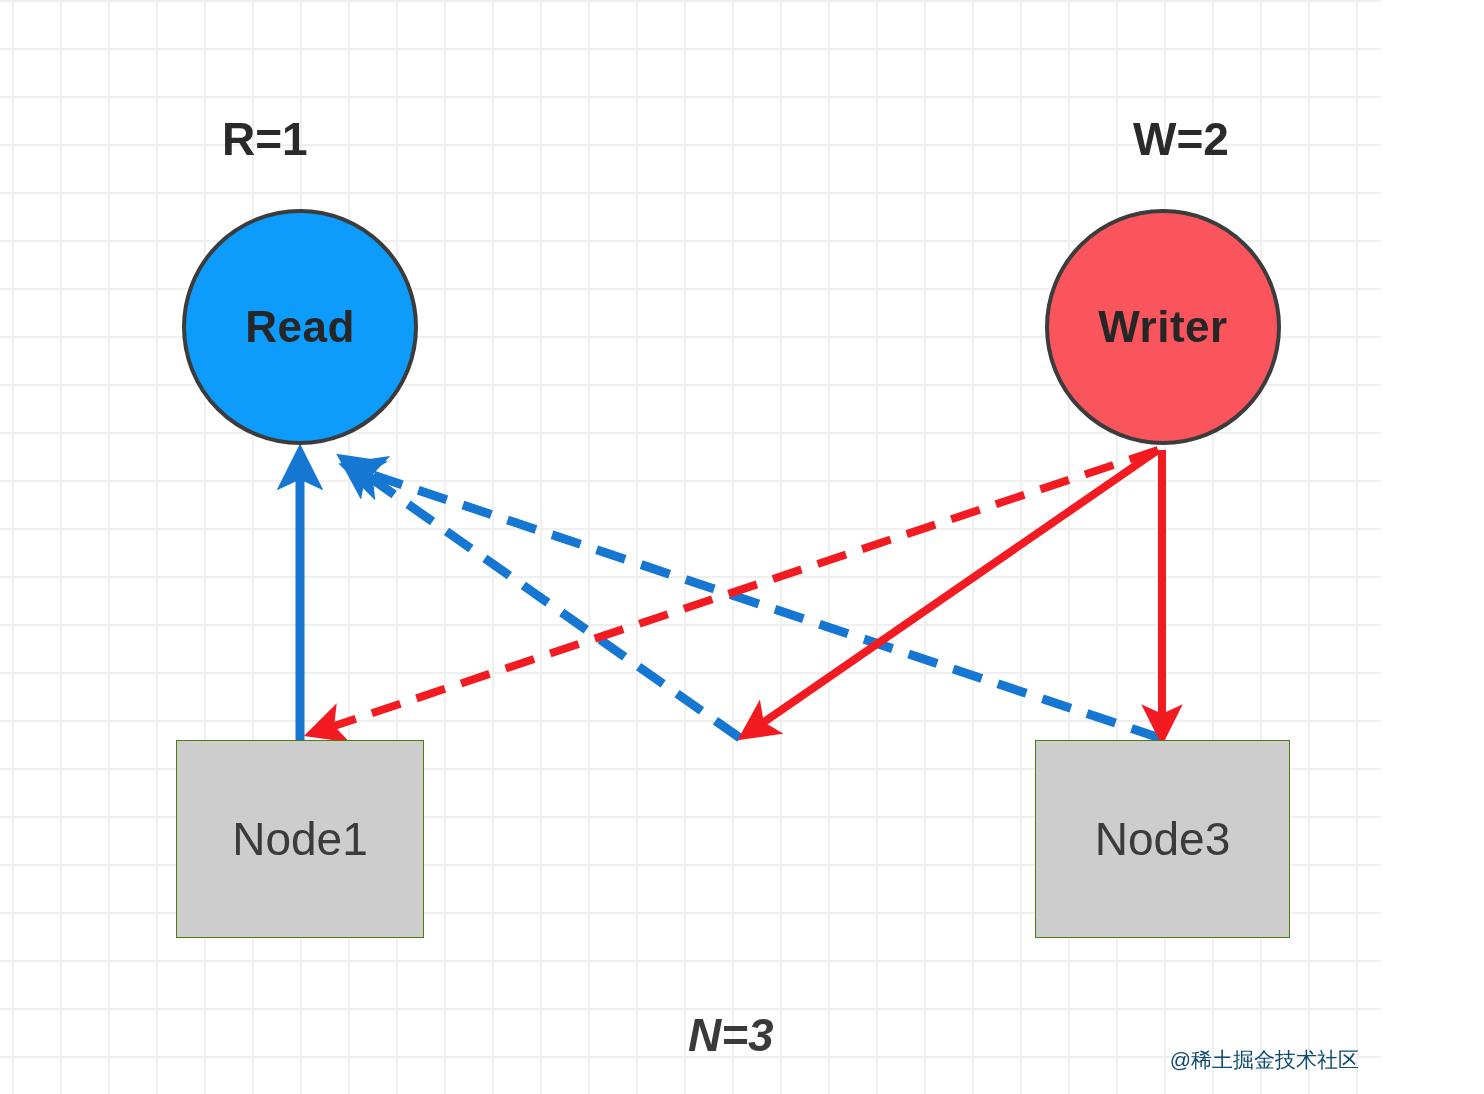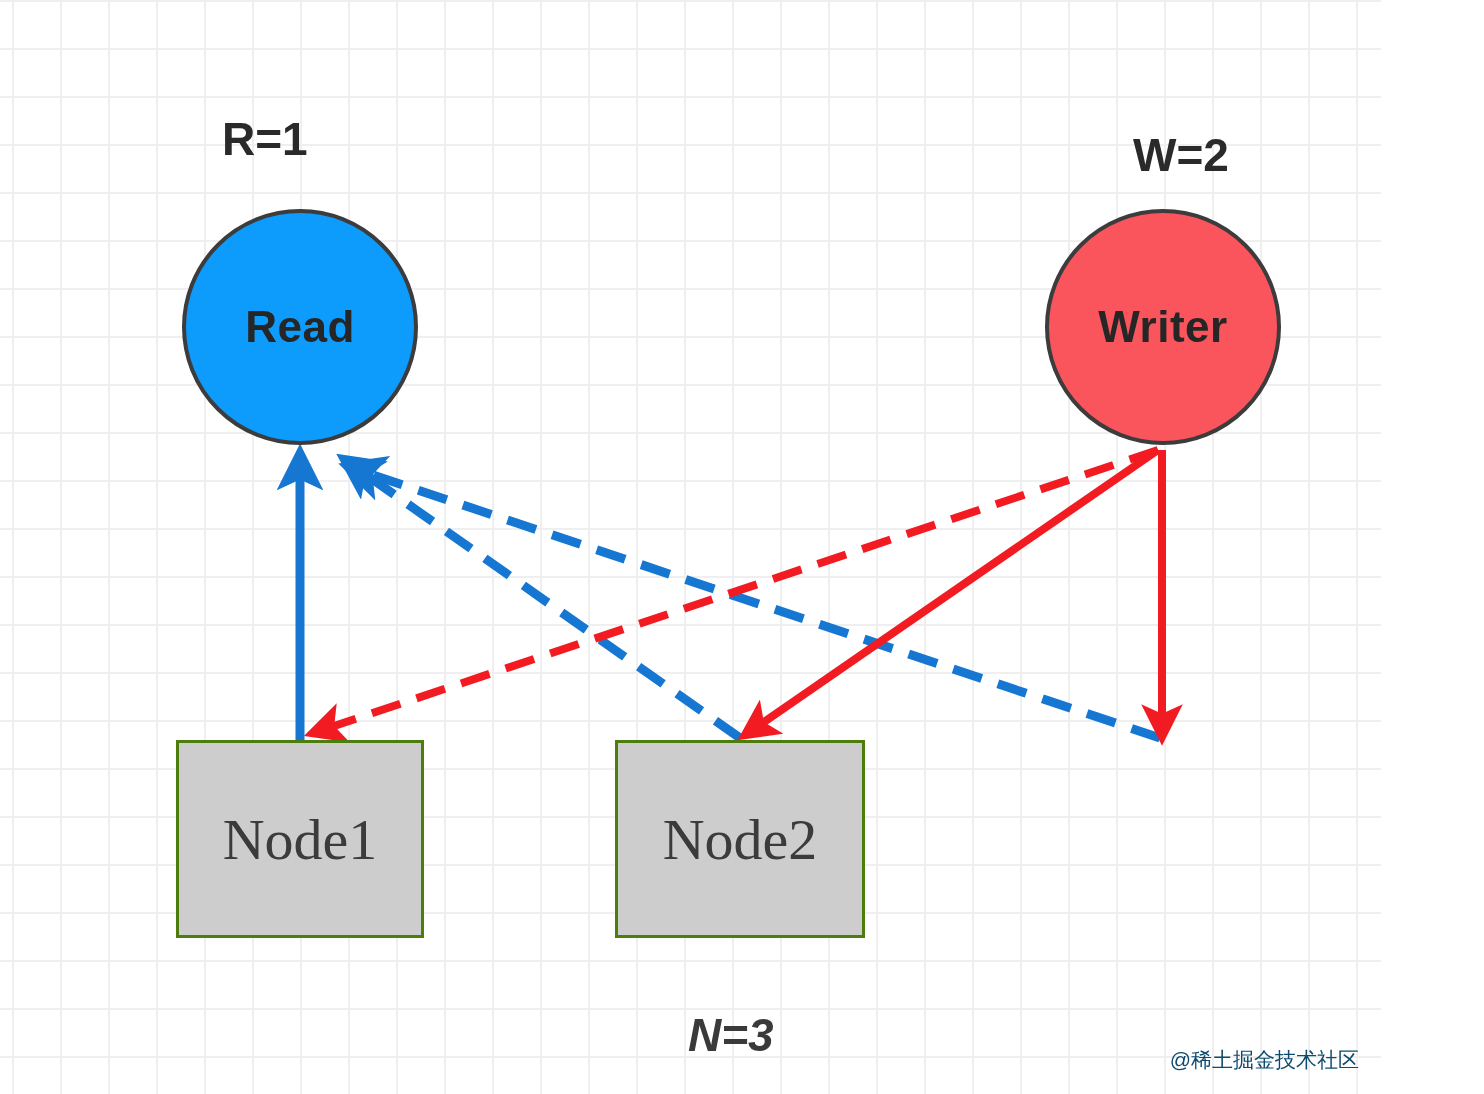--- a/index.html
+++ b/index.html
@@ -54,43 +54,42 @@
     background: #0d9bfc;
   }
   #circle-writer {
     left: 1045px; top: 209px;
     width: 236px; height: 236px;
     background: #fa555d;
   }
   .node-box {
     position: absolute;
     background: #cdcdcd;
-    border: 3px solid #4d7c0f;
+    border: 1px solid #4d7c0f;
     box-sizing: border-box;
     display: flex;
     align-items: center;
     justify-content: center;
     color: #3b3b3b;
-    font-size: 58px;
+    font-size: 46px;
     font-weight: normal;
-    font-family: Liberation Serif, serif;
   }
   #box-node1 { left: 176px;  top: 740px; width: 248px; height: 198px; }
   #box-node2 { left: 615px;  top: 740px; width: 250px; height: 198px; }
   #box-node3 { left: 1035px; top: 740px; width: 255px; height: 198px; }
 
   .quorum-label {
     position: absolute;
     color: #2a2a2a;
     font-size: 46px;
     font-weight: bold;
     white-space: nowrap;
   }
   #label-r { left: 222px;  top: 112px; }
-  #label-w { left: 1133px; top: 128px; }
+  #label-w { left: 1133px; top: 112px; }
   #label-n {
     left: 688px; top: 1008px;
     font-weight: bold;
     font-size: 46px;
     color: #3a3a3a;
     font-style: italic;
   }
   #watermark {
     position: absolute;
     right: 22px; bottom: 20px;
@@ -132,20 +131,20 @@
   <div class="quorum-label" id="label-r">R=1</div>
 
   <div class="quorum-label" id="label-w">W=2</div>
 
   <div class="node-circle" id="circle-writer">Writer</div>
 
   <div class="node-circle" id="circle-read">Read</div>
 
   <div class="node-box" id="box-node1">Node1</div>
 
-  <div class="node-box" id="box-node2">Node2</div>
 
+  <div class="node-box" id="box-node3">Node3</div>
 
   <div class="quorum-label" id="label-n">N=3</div>
 
   <div id="watermark">@稀土掘金技术社区</div>
 
 </div>
 
 </body></html>

